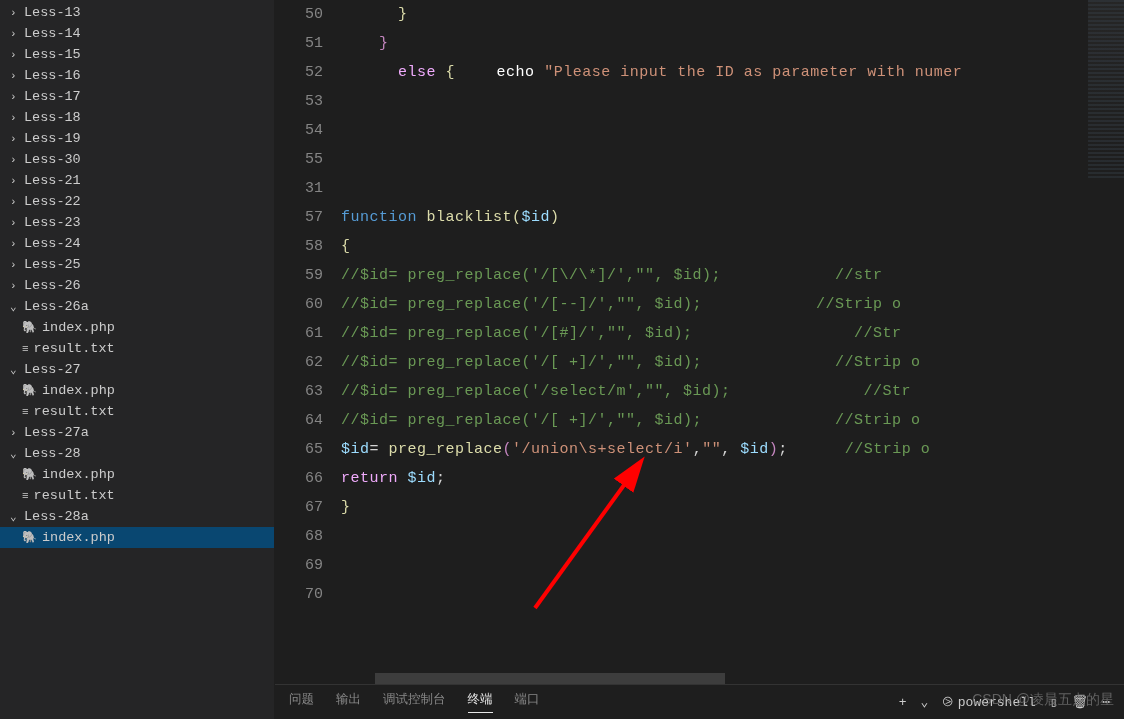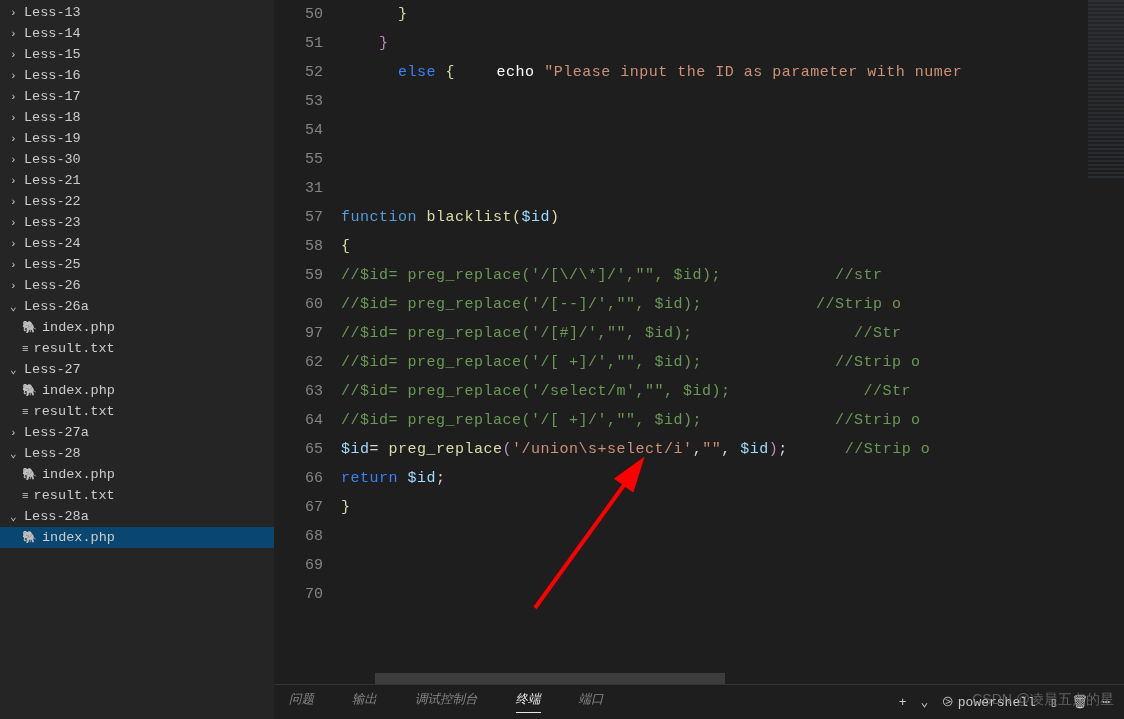--- a/index.html
+++ b/index.html
@@ -59,21 +59,21 @@
     }
     .code-line { height: 29px; }
     .tok-keyword { color: #569cd6; }
     .tok-funcname { color: #dcdcaa; }
     .tok-var { color: #9cdcfe; }
     .tok-string { color: #ce9178; }
     .tok-paren-y { color: #dcdcaa; }
     .tok-paren-p { color: #c586c0; }
     .tok-comment { color: #6a9955; }
     .tok-punc { color: #d4d4d4; }
-    .tok-return { color: #3b82f6; }
+    .tok-return { color: #f0abfc; }
     .tok-echo { color: #ffffff; margin-left: 32px; }
     .minimap {
       position: absolute;
       right: 0;
       top: 0;
       width: 36px;
       height: 240px;
       background: linear-gradient(#2a2a2a, #1e1e1e 70%);
       opacity: 0.7;
     }
@@ -92,21 +92,21 @@
       background: #1e1e1e;
       padding: 0;
     }
     .terminal-tabs {
       display: flex;
       justify-content: space-between;
       align-items: center;
       padding: 6px 14px;
       font-size: 12.5px;
     }
-    .terminal-tabs-left { display: flex; gap: 38px; font-style: italic; }
+    .terminal-tabs-left { display: flex; gap: 22px; }
     .terminal-tab { color: #888; cursor: pointer; padding-bottom: 4px;}
     .terminal-tab.active { color: #e7e7e7; border-bottom: 1px solid #e7e7e7; }
     .terminal-tabs-right { display: flex; gap: 14px; align-items: center; color: #ccc; font-size: 13px;}
     .term-icon { cursor: pointer; color: #ccc; }
     .terminal-body {
       padding: 10px 14px 18px;
       font-size: 14px;
       font-family: Consolas, monospace;
       color: #cccccc;
     }
@@ -242,21 +242,21 @@
           <div>51</div>
           <div>52</div>
           <div>53</div>
           <div>54</div>
           <div>55</div>
           <div>31</div>
           <div>57</div>
           <div>58</div>
           <div>59</div>
           <div>60</div>
-          <div>97</div>
+          <div>61</div>
           <div>62</div>
           <div>63</div>
           <div>64</div>
           <div>65</div>
           <div>66</div>
           <div>67</div>
           <div>68</div>
           <div>69</div>
           <div>70</div>
         </div>

